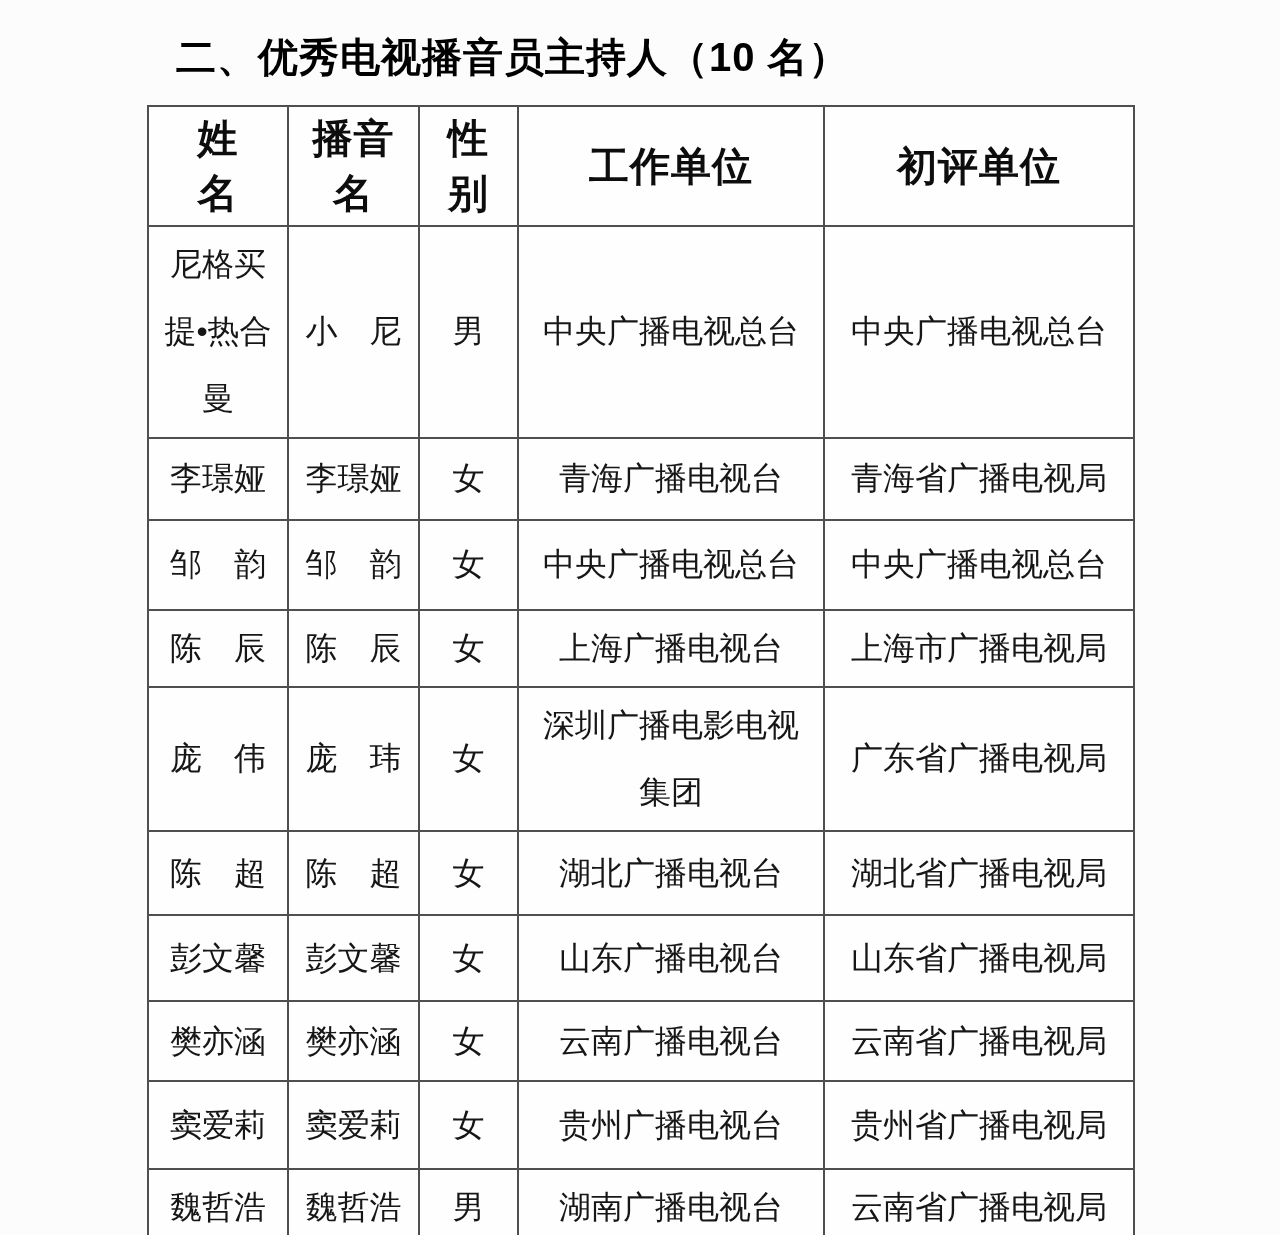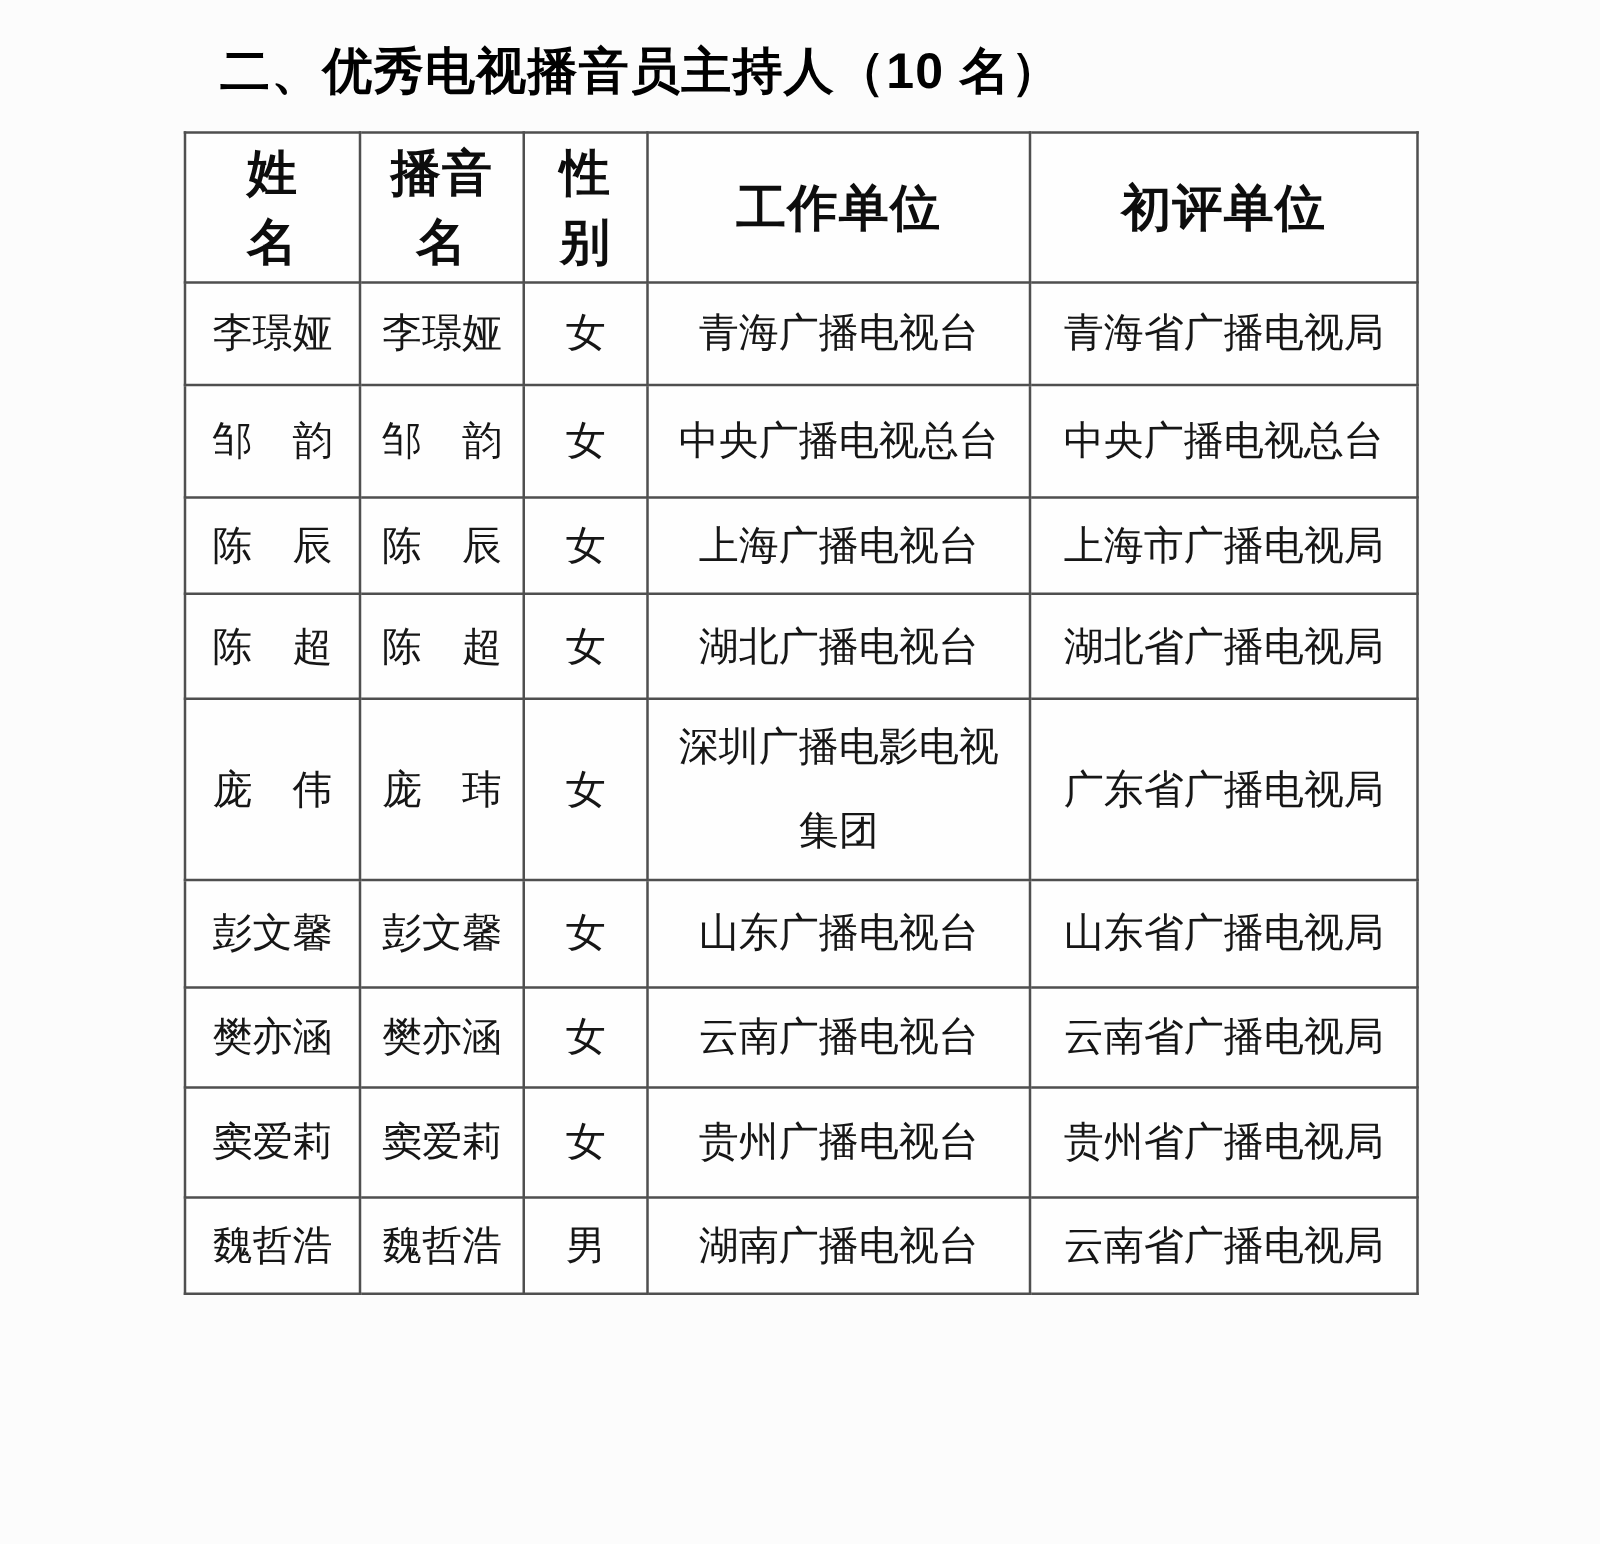--- a/index.html
+++ b/index.html
@@ -65,20 +65,29 @@
   <thead>
     <tr style="height:86px">
       <th>姓　名</th>
       <th>播音名</th>
       <th>性别</th>
       <th>工作单位</th>
       <th>初评单位</th>
     </tr>
   </thead>
   <tbody>
+    <tr style="height:206px">
+      <td>尼格买
+提•热合
+曼</td>
+      <td>小　尼</td>
+      <td>男</td>
+      <td>中央广播电视总台</td>
+      <td>中央广播电视总台</td>
+    </tr>
     <tr style="height:82px">
       <td>李璟娅</td>
       <td>李璟娅</td>
       <td>女</td>
       <td>青海广播电视台</td>
       <td>青海省广播电视局</td>
     </tr>
     <tr style="height:90px">
       <td>邹　韵</td>
       <td>邹　韵</td>
@@ -86,34 +95,34 @@
       <td>中央广播电视总台</td>
       <td>中央广播电视总台</td>
     </tr>
     <tr style="height:74px">
       <td>陈　辰</td>
       <td>陈　辰</td>
       <td>女</td>
       <td>上海广播电视台</td>
       <td>上海市广播电视局</td>
     </tr>
-    <tr style="height:84px">
-      <td>陈　超</td>
-      <td>陈　超</td>
-      <td>女</td>
-      <td>湖北广播电视台</td>
-      <td>湖北省广播电视局</td>
-    </tr>
     <tr style="height:128px">
       <td>庞　伟</td>
       <td>庞　玮</td>
       <td>女</td>
       <td>深圳广播电影电视
 集团</td>
       <td>广东省广播电视局</td>
+    </tr>
+    <tr style="height:84px">
+      <td>陈　超</td>
+      <td>陈　超</td>
+      <td>女</td>
+      <td>湖北广播电视台</td>
+      <td>湖北省广播电视局</td>
     </tr>
     <tr style="height:86px">
       <td>彭文馨</td>
       <td>彭文馨</td>
       <td>女</td>
       <td>山东广播电视台</td>
       <td>山东省广播电视局</td>
     </tr>
     <tr style="height:80px">
       <td>樊亦涵</td>

